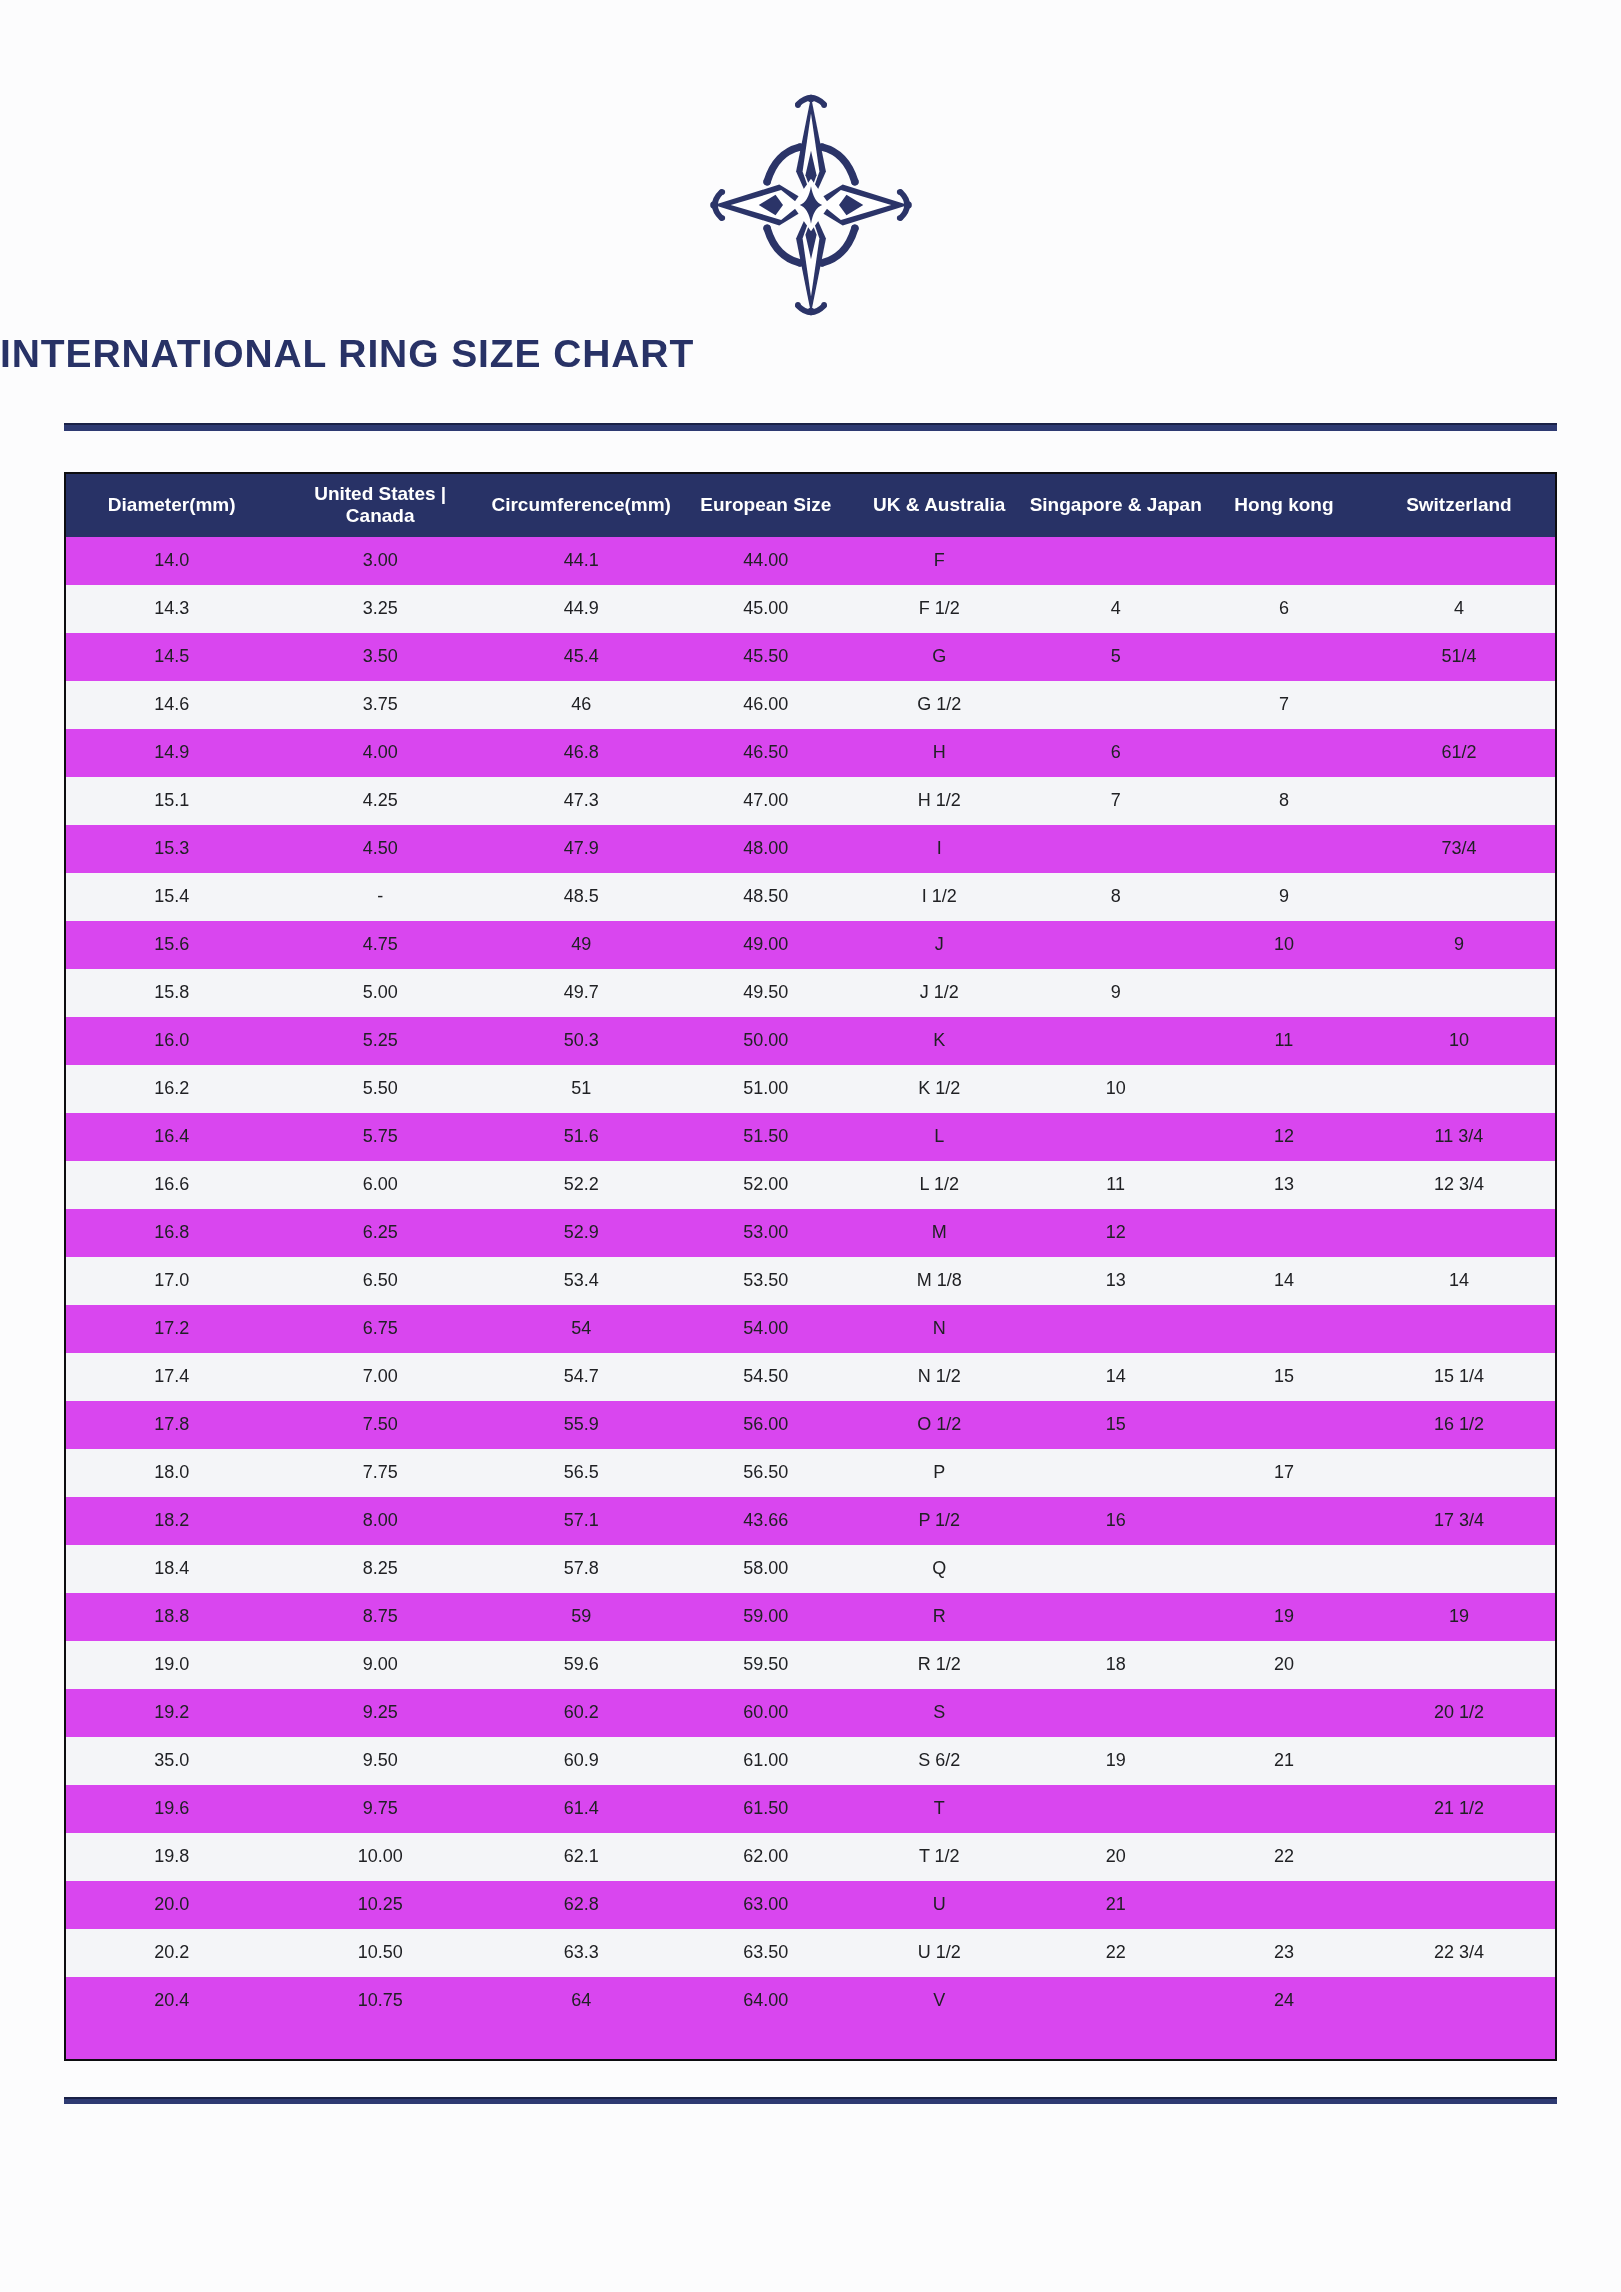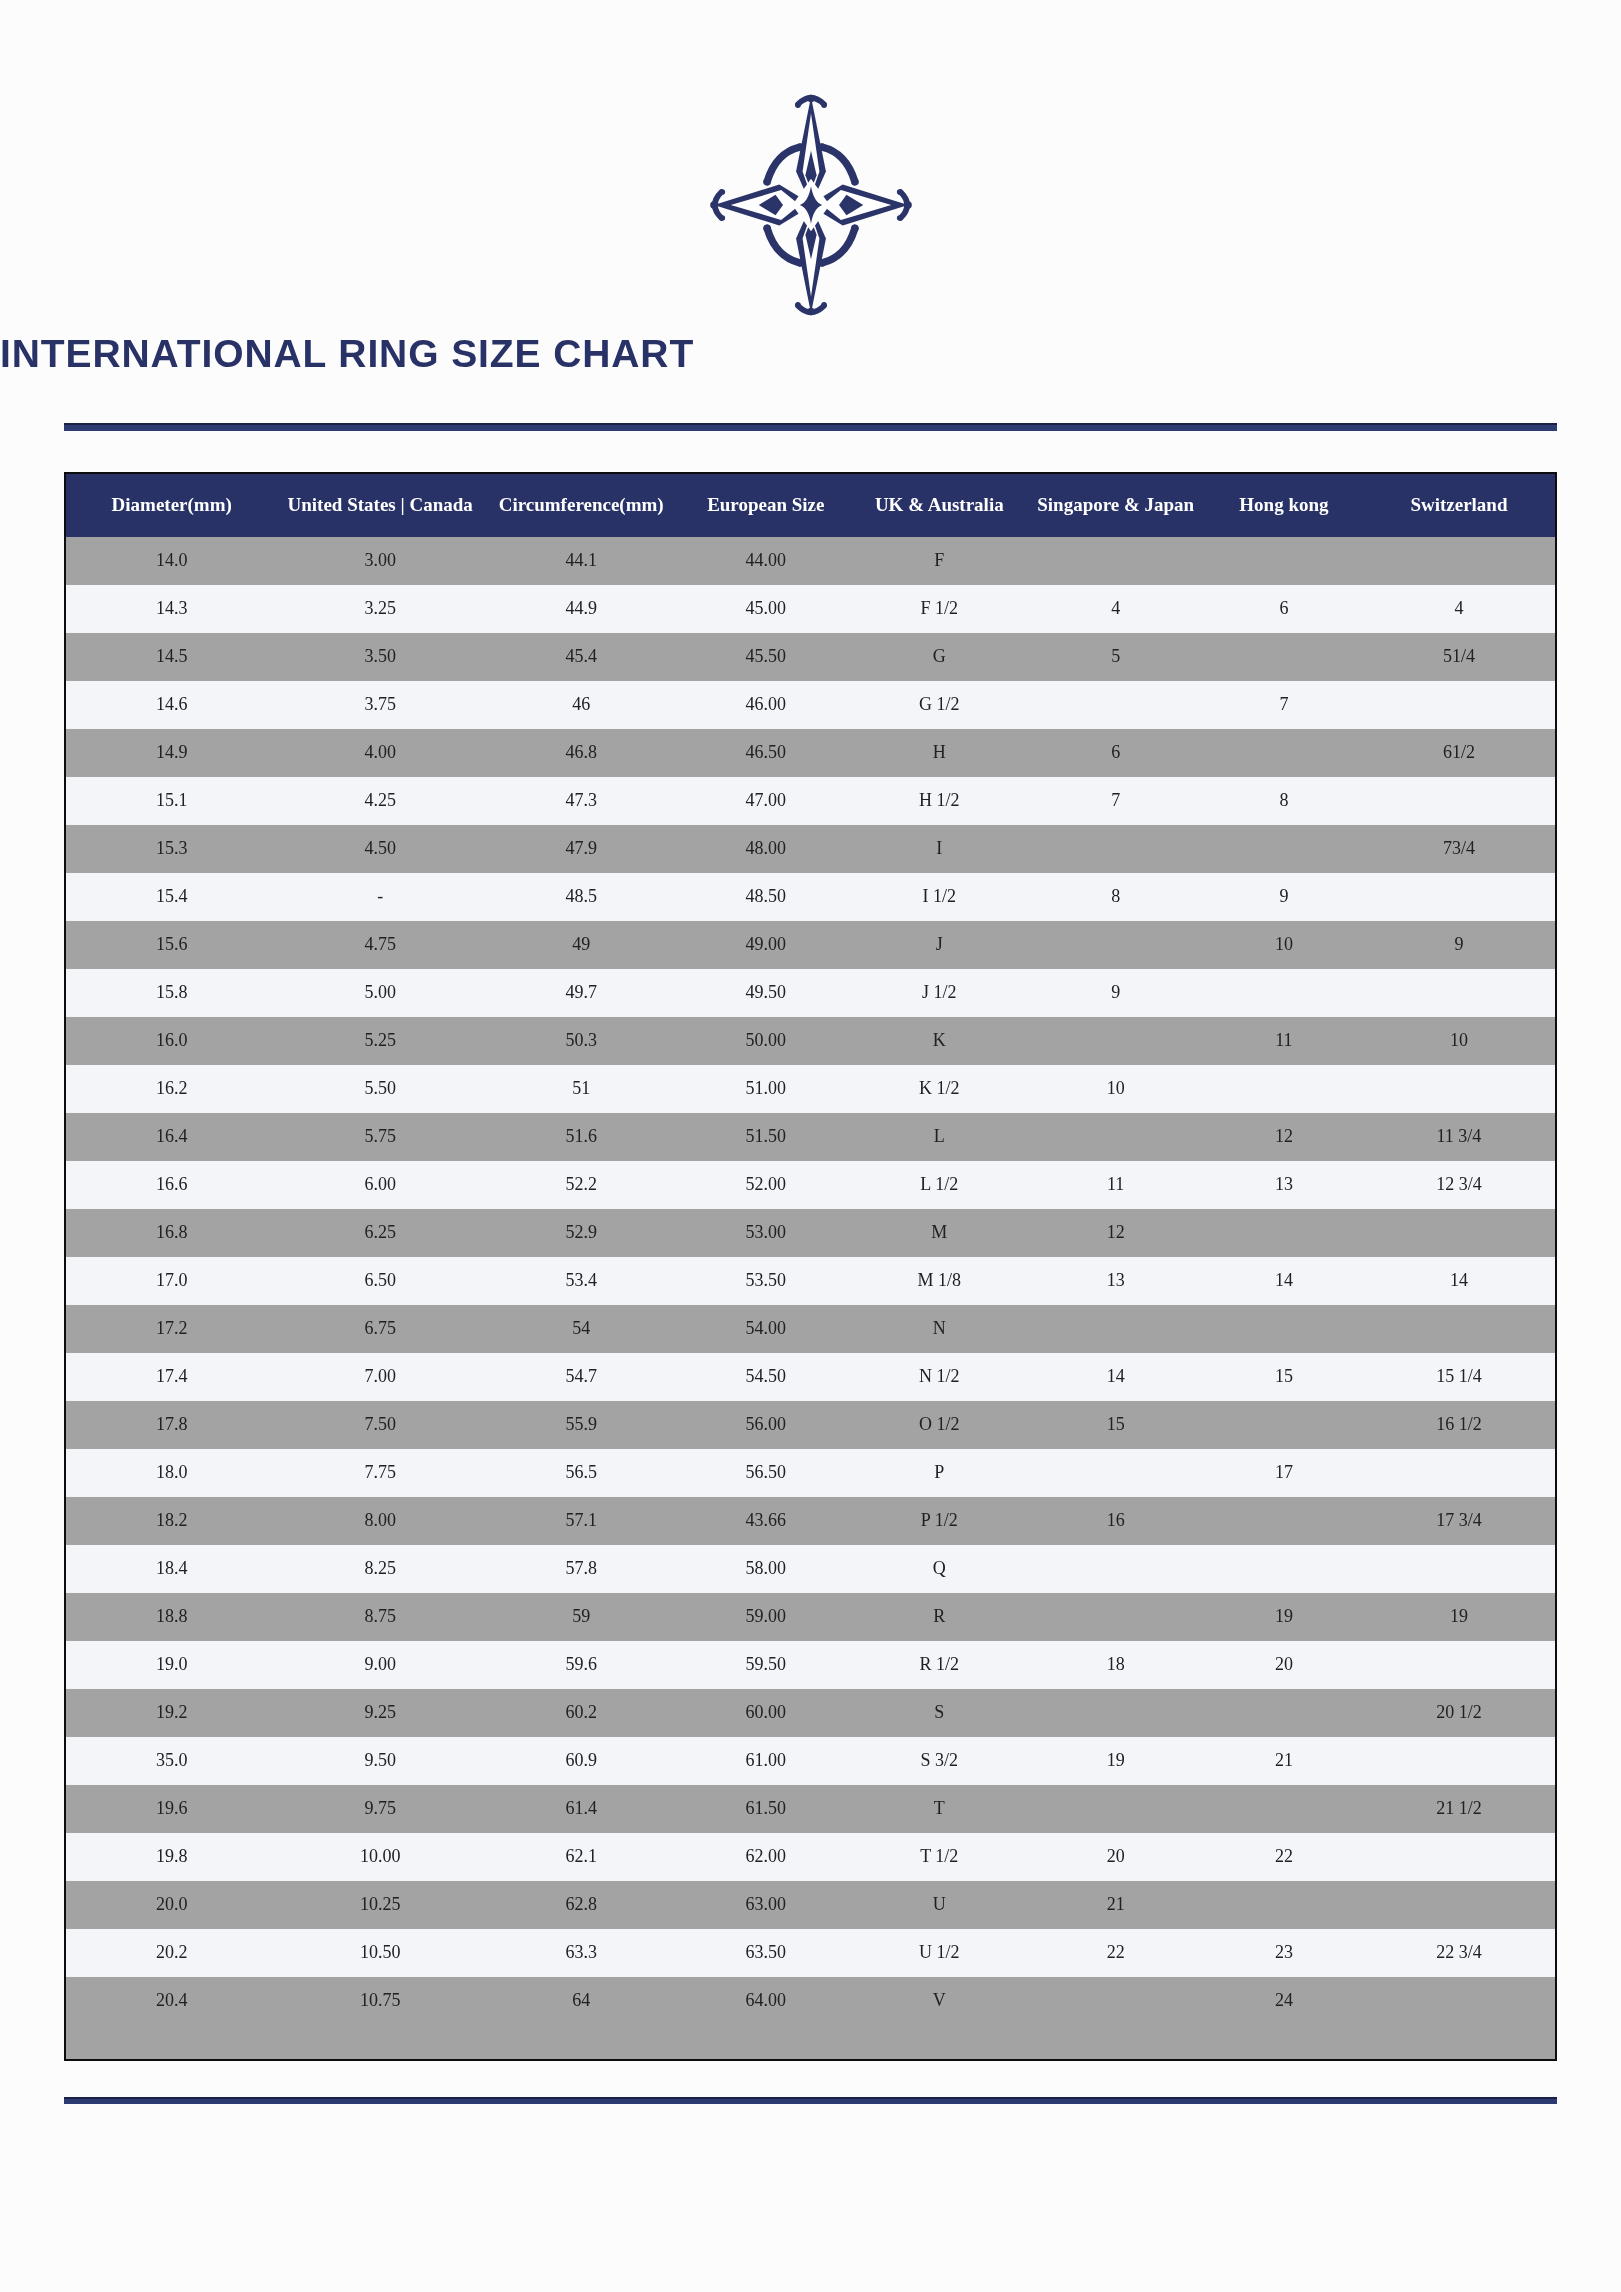--- a/index.html
+++ b/index.html
@@ -23,22 +23,21 @@
     height:5.4px;
     background:#2e3a72;
     border-top:2.7px solid #1a2147;
     margin-left:64px; margin-right:64px;
   }
   .rule-top { margin-top:47px; }
   .rule-bottom { margin-top:36px; }
   .table-wrap {
     margin:41px 64px 0 64px;
     border:2.7px solid #0d0d10;
-    background:#a3a3a3;
-    font-family:Liberation Serif, serif;
+    background:#d946ef;
   }
   table { width:100%; border-collapse:collapse; table-layout:fixed; }
   thead th {
     background:#283266;
     color:#ffffff;
     font-size:19px;
     font-weight:700;
     height:63px;
     text-align:center;
     vertical-align:middle;
@@ -398,21 +397,21 @@
           <td>S</td>
           <td></td>
           <td></td>
           <td>20 1/2</td>
         </tr>
         <tr>
           <td>35.0</td>
           <td>9.50</td>
           <td>60.9</td>
           <td>61.00</td>
-          <td>S 3/2</td>
+          <td>S 6/2</td>
           <td>19</td>
           <td>21</td>
           <td></td>
         </tr>
         <tr>
           <td>19.6</td>
           <td>9.75</td>
           <td>61.4</td>
           <td>61.50</td>
           <td>T</td>

